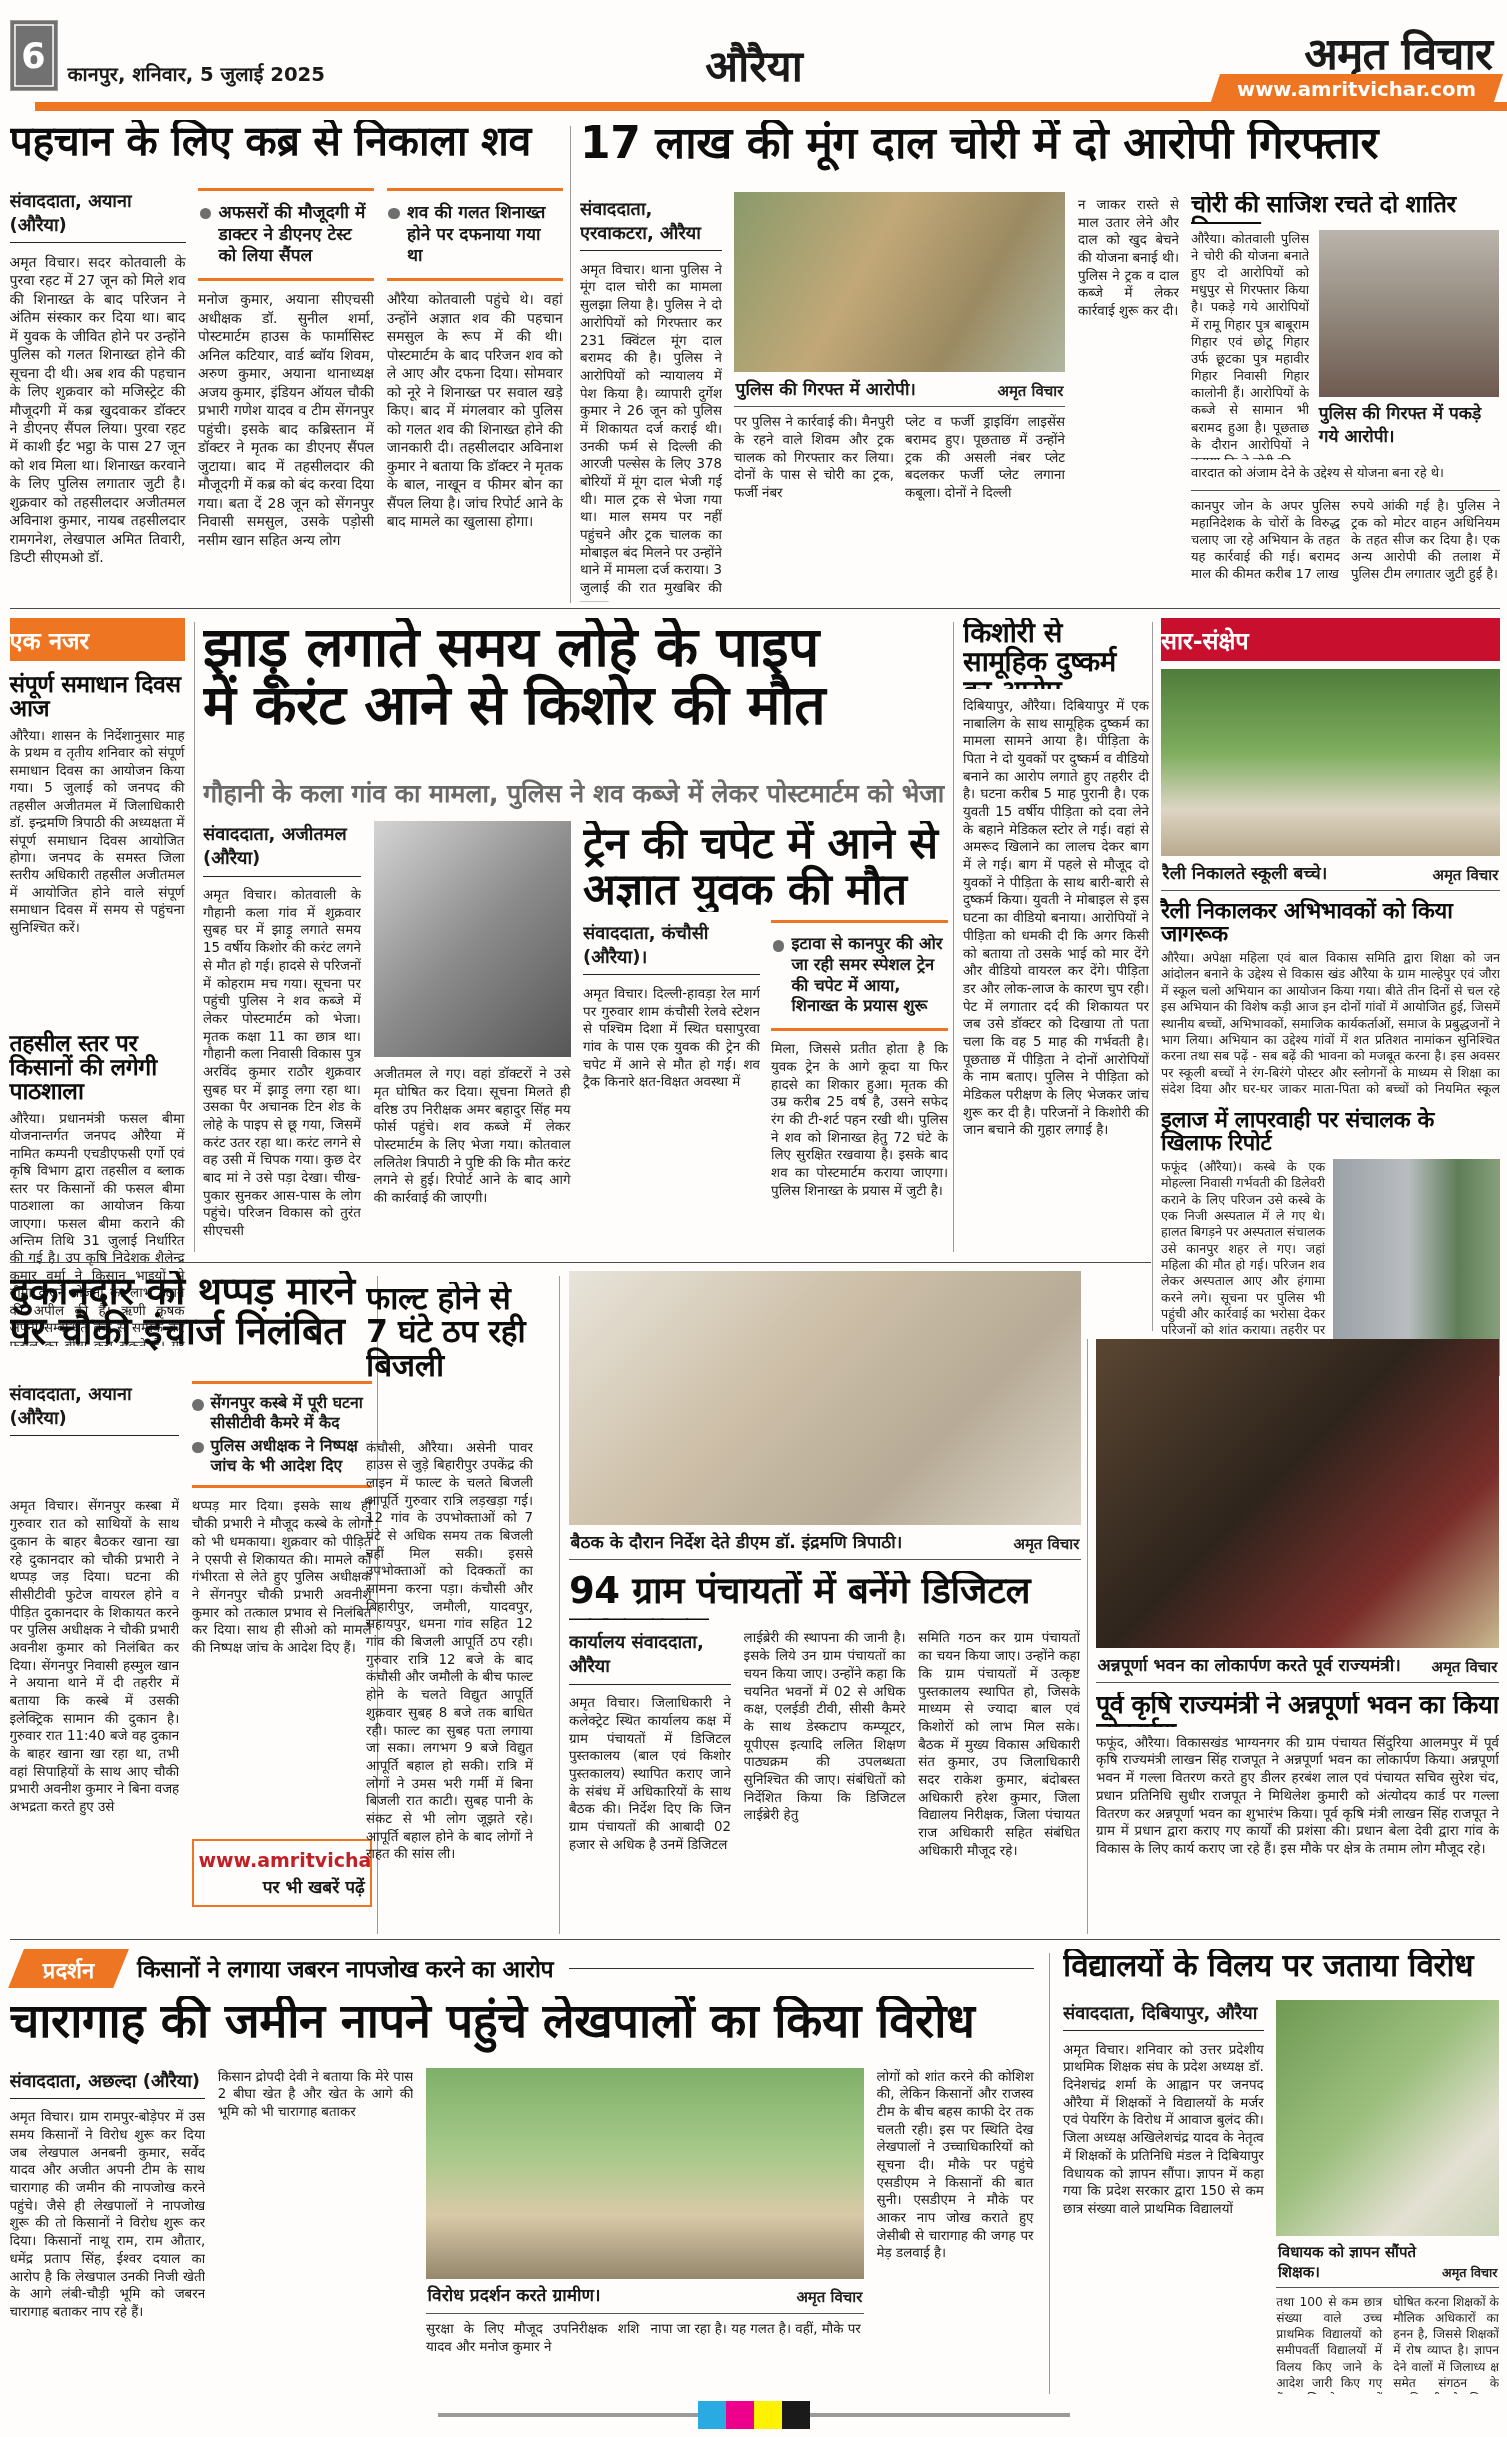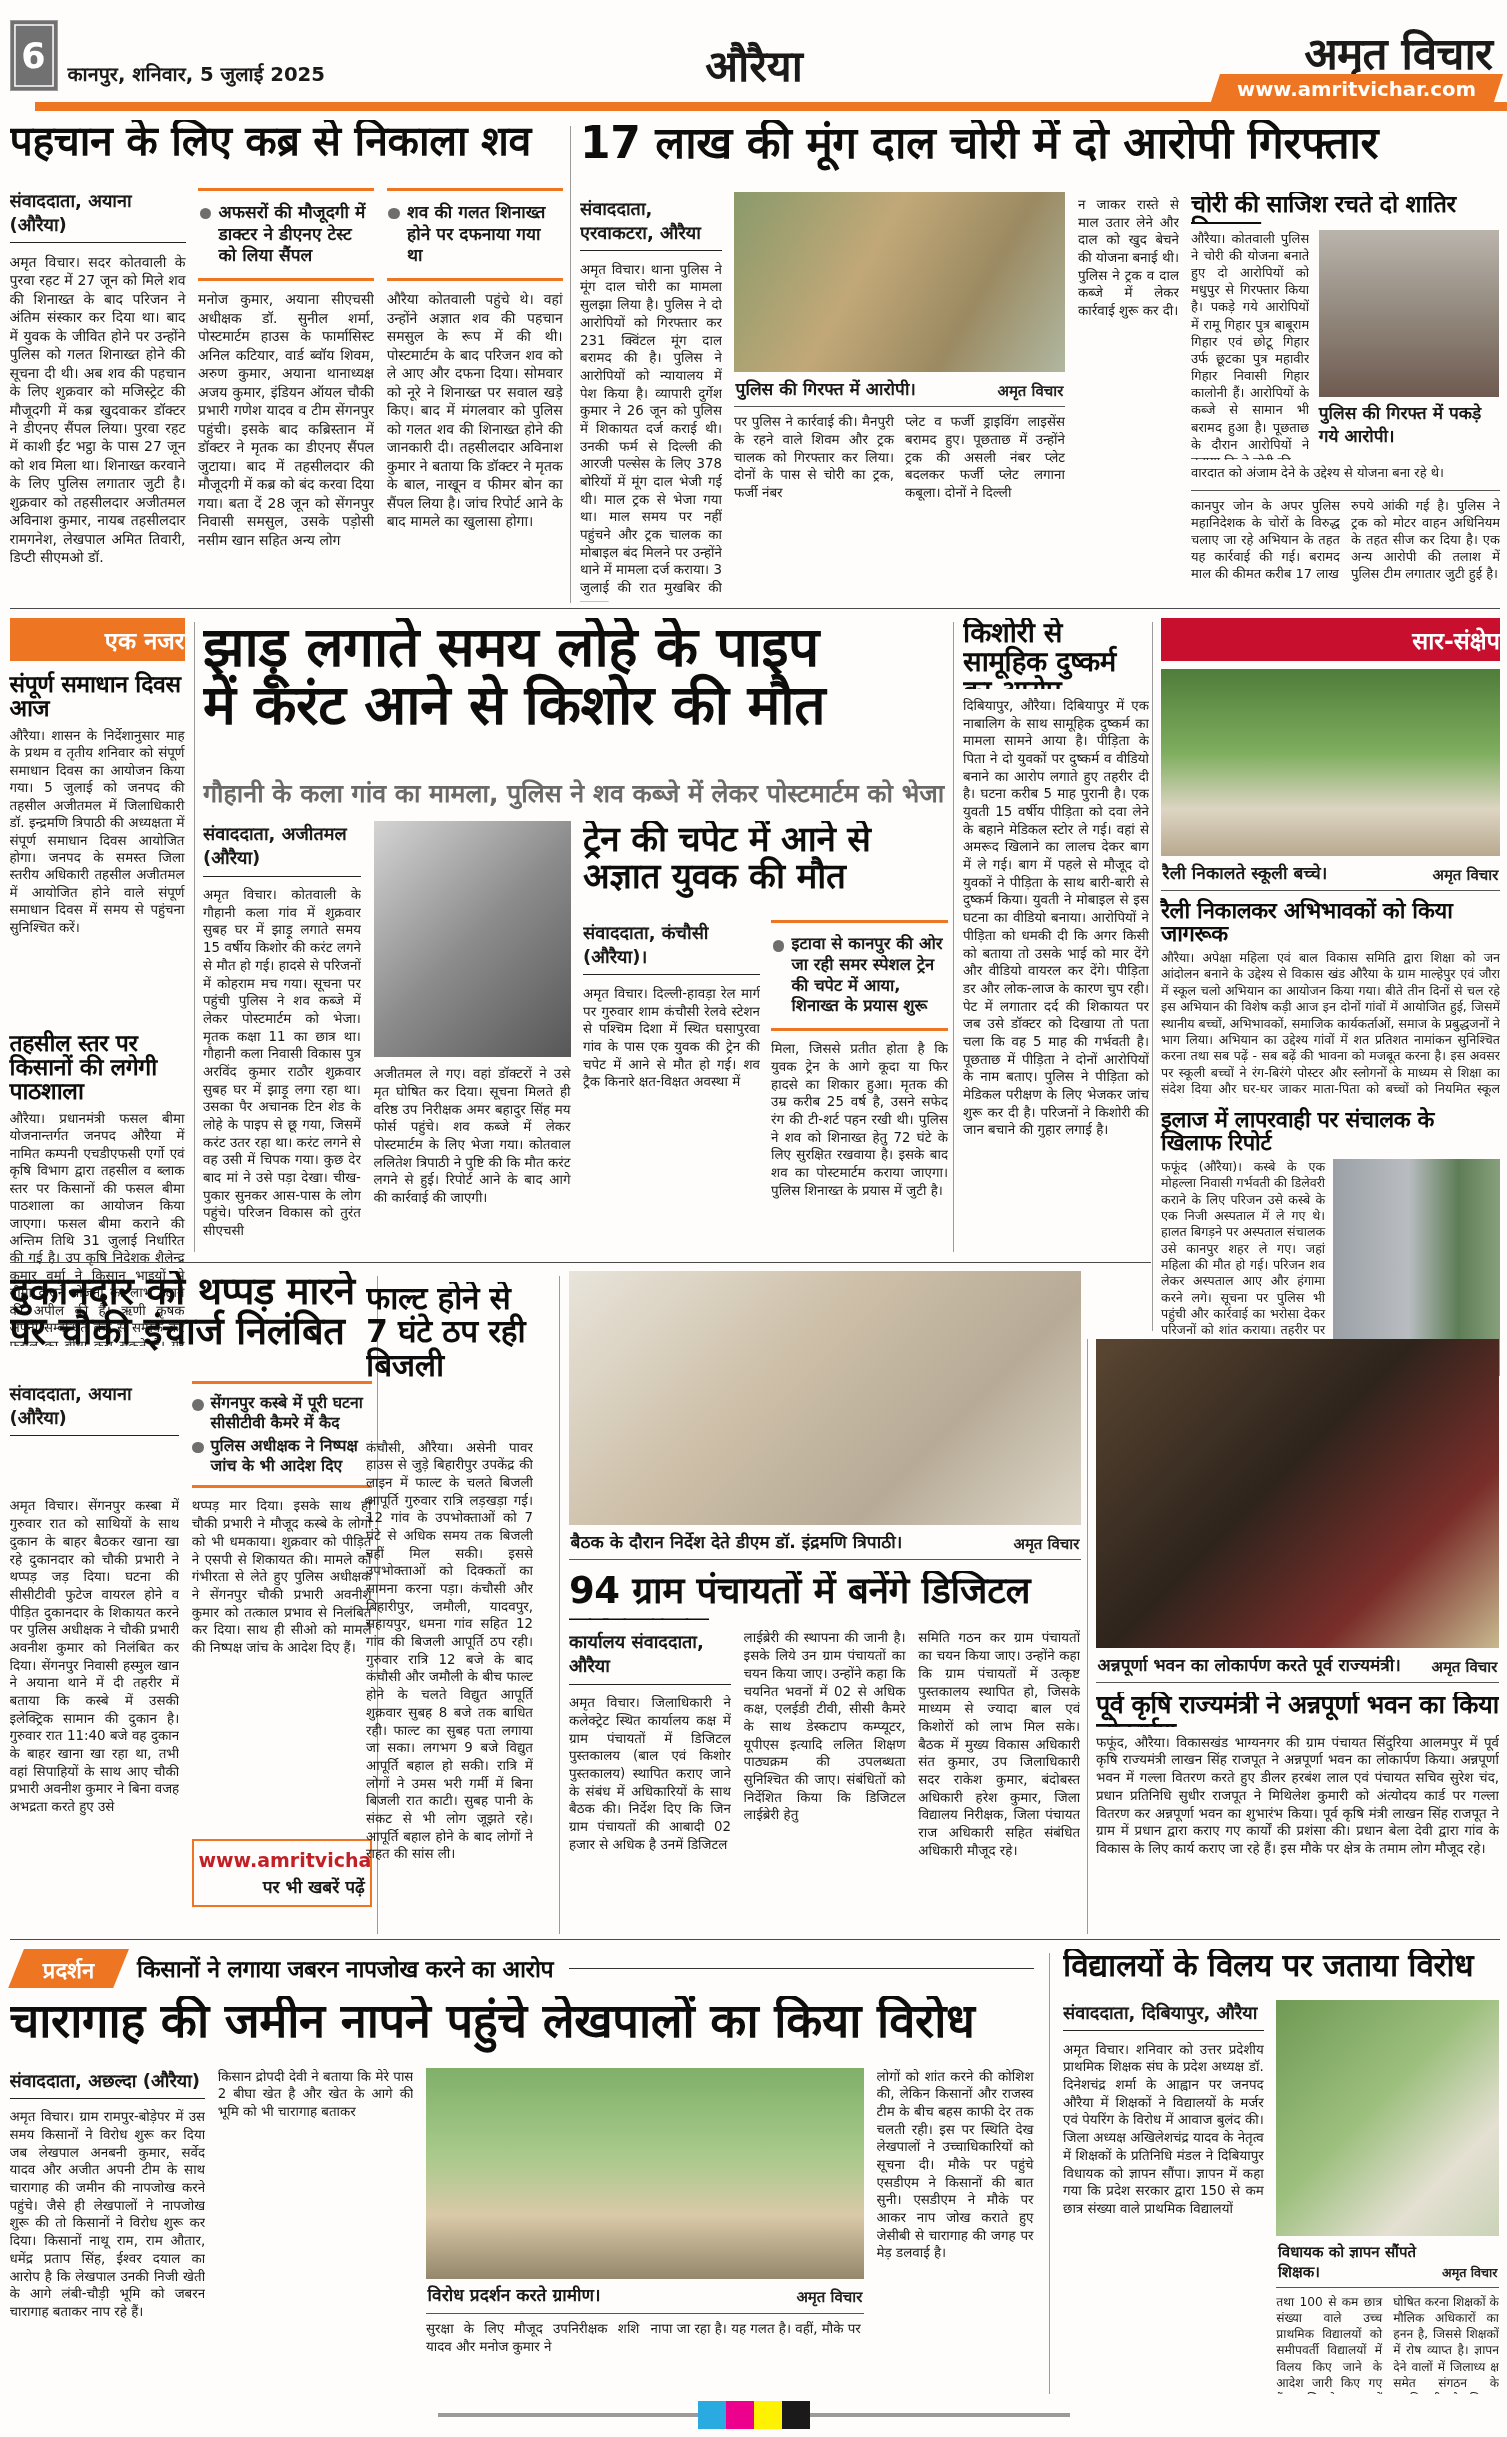--- a/index.html
+++ b/index.html
@@ -14,21 +14,21 @@
   .subhead{color:#6a6a6a;font-weight:bold;}
   .bullets{border-top:3.2px solid #ee7623;border-bottom:3.2px solid #ee7623;padding:7.9px 1.6px;margin-bottom:9.5px;}
   .bitem{display:flex;font-weight:bold;font-size:17.3px;line-height:1.25;margin:3.2px 0;}
   .dot{flex:none;width:11.8px;height:11.8px;border-radius:50%;background:#6e6e6e;margin:5.5px 7px 0 0;}
   .photo{background:#999;}
   .cap-row{display:flex;justify-content:space-between;align-items:flex-end;border-bottom:0.8px solid #555;padding:4.7px 1.6px 6.3px 1.6px;}
   .cap{font-size:17.3px;font-weight:bold;}
   .credit{font-size:15px;font-weight:bold;color:#222;white-space:nowrap;margin-left:7.9px;}
   .vr{position:absolute;width:0.8px;background:#9b9b9b;}
   .hrule{position:absolute;height:1.2px;background:#4a4a4a;}
-  .secbox{color:#fff;font-weight:bold;text-align:right;}
+  .secbox{color:#fff;font-weight:bold;text-align:left;}
   
   .ph-truck{background:linear-gradient(120deg,#8a9a6b,#c2a878 40%,#9b8a62 70%,#b0b7a0);}
   .ph-theft{background:linear-gradient(180deg,#b9b4ac,#8f8478 55%,#6e5a50);}
   .ph-body{background:linear-gradient(135deg,#d4d4d4,#8c8c8c 50%,#575757);}
   .ph-rally{background:linear-gradient(180deg,#4f7d3a,#7fae5f 45%,#ddd5c3 75%,#b8a98e);}
   .ph-hosp{background:linear-gradient(90deg,#9aa0a6,#b9bdc1 45%,#5e7d57 75%,#87a07b);}
   .ph-meet{background:linear-gradient(135deg,#e8e4da,#cdbfa8 40%,#b7ab97 70%,#ddd6c8);}
   .ph-plaque{background:linear-gradient(135deg,#5a4632,#2e241c 45%,#7a2e2a 75%,#c8b98f);}
   .ph-protest{background:linear-gradient(180deg,#7fb069,#a7c98a 40%,#d9c9a8 70%,#94876b);}
   .ph-teachers{background:linear-gradient(135deg,#6f9a54,#9ec07f 45%,#e4e0d2 75%,#cbd3b8);}
@@ -140,21 +140,21 @@
       <div style="width:158px;" class="clip">
         <span class="byline">संवाददाता, अजीतमल (औरैया)</span>
         <div class="jbody" style="font-size:13.4px;">अमृत विचार। कोतवाली के गौहानी कला गांव में शुक्रवार सुबह घर में झाड़ू लगाते समय 15 वर्षीय किशोर की करंट लगने से मौत हो गई। हादसे से परिजनों में कोहराम मच गया। सूचना पर पहुंची पुलिस ने शव कब्जे में लेकर पोस्टमार्टम को भेजा। मृतक कक्षा 11 का छात्र था। गौहानी कला निवासी विकास पुत्र अरविंद कुमार राठौर शुक्रवार सुबह घर में झाड़ू लगा रहा था। उसका पैर अचानक टिन शेड के लोहे के पाइप से छू गया, जिसमें करंट उतर रहा था। करंट लगने से वह उसी में चिपक गया। कुछ देर बाद मां ने उसे पड़ा देखा। चीख-पुकार सुनकर आस-पास के लोग पहुंचे। परिजन विकास को तुरंत सीएचसी</div>
       </div>
       <div style="width:197px;" class="clip">
         <div class="photo ph-body" style="width:197px;height:236px;"></div>
         <div class="jbody" style="font-size:13.4px;margin-top:7.9px;">अजीतमल ले गए। वहां डॉक्टरों ने उसे मृत घोषित कर दिया। सूचना मिलते ही वरिष्ठ उप निरीक्षक अमर बहादुर सिंह मय फोर्स पहुंचे। शव कब्जे में लेकर पोस्टमार्टम के लिए भेजा गया। कोतवाल ललितेश त्रिपाठी ने पुष्टि की कि मौत करंट लगने से हुई। रिपोर्ट आने के बाद आगे की कार्रवाई की जाएगी।</div>
       </div>
 
       <div style="width:365px;" class="clip">
-        <div class="headline clip" style="font-size:35px;height:91px;">ट्रेन की चपेट में आने से अज्ञात युवक की मौत</div>
+        <div class="headline clip" style="font-size:43px;height:91px;">ट्रेन की चपेट में आने से अज्ञात युवक की मौत</div>
         <div style="display:flex;gap:11px;margin-top:7.9px;">
           <div style="width:177px;" class="clip">
             <span class="byline">संवाददाता, कंचौसी (औरैया)।</span>
             <div class="jbody clip" style="font-size:13.4px;height:236px;">अमृत विचार। दिल्ली-हावड़ा रेल मार्ग पर गुरुवार शाम कंचौसी रेलवे स्टेशन से पश्चिम दिशा में स्थित घसापुरवा गांव के पास एक युवक की ट्रेन की चपेट में आने से मौत हो गई। शव ट्रैक किनारे क्षत-विक्षत अवस्था में</div>
           </div>
           <div style="width:177px;" class="clip">
             <div class="bullets">
                 <div class="bitem" style="font-size:16.5px;">
                   <span class="dot"></span>
                   <span>इटावा से कानपुर की ओर जा रही समर स्पेशल ट्रेन की चपेट में आया, शिनाख्त के प्रयास शुरू</span>

